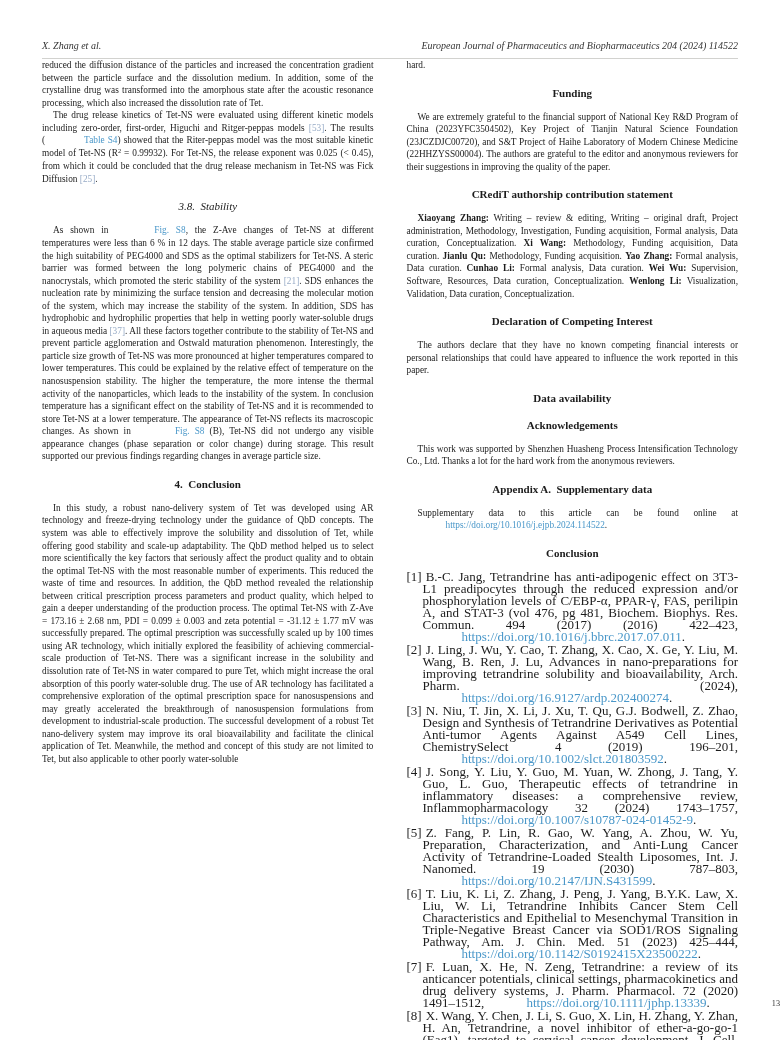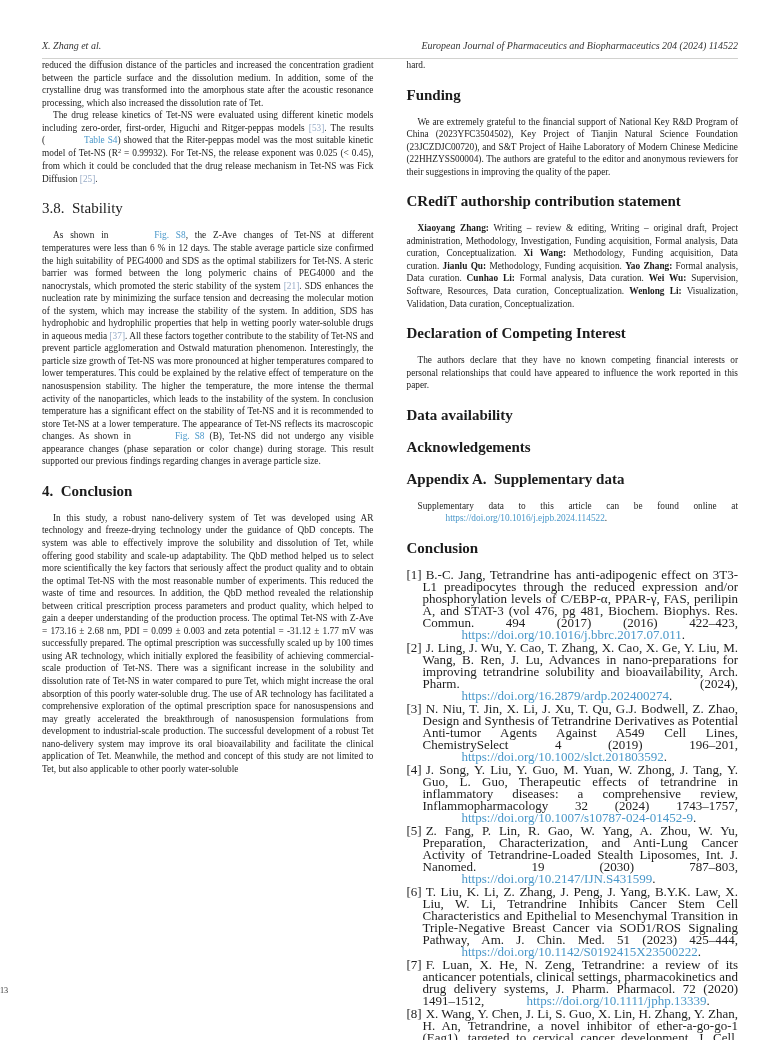--- a/index.html
+++ b/index.html
@@ -26,37 +26,37 @@
     display:flex;gap:33px;
   }
   .col{flex:1 1 0;min-width:0;}
   .para{
     margin:0;text-align:justify;
     font-size:9.3px;line-height:12.55px;
     text-justify:inter-word;
   }
   .para.indent{text-indent:11px;}
   .sec-heading{
-    font-size:15px;font-weight:bold;margin:15px 0 12px 0;
-    text-align:left;
+    font-size:11px;font-weight:bold;margin:15px 0 12px 0;
+    text-align:center;
   }
-  .sec-heading.italic{font-weight:normal;}
+  .sec-heading.italic{font-style:italic;font-weight:normal;}
   .bold{font-weight:bold;}
   .link{color:var(--link,#4997c9);padding-left:39px;}
   .cite{color:var(--cite,#93a9c4);}
   sup.sp{font-size:68%;position:relative;top:-0.45em;vertical-align:baseline;}
   .ref-list-start{margin-top:2px;}
   .ref{
     font-size:13px;line-height:12px;text-align:justify;
     padding-left:16px;text-indent:-16px;margin:0 0 1px 0;
   }
   .ref-label{margin-right:4px;}
   .page-number{
-    position:absolute;left:0;bottom:45px;width:100%;
-    text-align:left;font-size:8.2px;color:#333;
+    position:absolute;left:0;bottom:32px;width:100%;
+    text-align:right;font-size:8.2px;color:#333;
   }
 </style>
 </head>
 <body>
 
 <div class="page">
   <div class="page-header">
     <span>X. Zhang et al.</span>
     <span>European Journal of Pharmaceutics and Biopharmaceutics 204 (2024) 114522</span>
   </div>
@@ -74,25 +74,26 @@
     <div class="col">
         <p class="para"><span>hard.</span></p>
         <h2 class="sec-heading">Funding</h2>
         <p class="para indent"><span>We are extremely grateful to the financial support of National Key R&amp;D Program of China (2023YFC3504502), Key Project of Tianjin Natural Science Foundation (23JCZDJC00720), and S&amp;T Project of Haihe Laboratory of Modern Chinese Medicine (22HHZYSS00004). The authors are grateful to the editor and anonymous reviewers for their suggestions in improving the quality of the paper.</span></p>
         <h2 class="sec-heading">CRediT authorship contribution statement</h2>
         <p class="para indent"><span class="bold">Xiaoyang Zhang:</span><span> Writing – review &amp; editing, Writing – original draft, Project administration, Methodology, Investigation, Funding acquisition, Formal analysis, Data curation, Conceptualization. </span><span class="bold">Xi Wang:</span><span> Methodology, Funding acquisition, Data curation. </span><span class="bold">Jianlu Qu:</span><span> Methodology, Funding acquisition. </span><span class="bold">Yao Zhang:</span><span> Formal analysis, Data curation. </span><span class="bold">Cunhao Li:</span><span> Formal analysis, Data curation. </span><span class="bold">Wei Wu:</span><span> Supervision, Software, Resources, Data curation, Conceptualization. </span><span class="bold">Wenlong Li:</span><span> Visualization, Validation, Data curation, Conceptualization.</span></p>
         <h2 class="sec-heading">Declaration of Competing Interest</h2>
         <p class="para indent"><span>The authors declare that they have no known competing financial interests or personal relationships that could have appeared to influence the work reported in this paper.</span></p>
         <h2 class="sec-heading">Data availability</h2>
         <h2 class="sec-heading">Acknowledgements</h2>
+        <p class="para indent"><span>This work was supported by Shenzhen Huasheng Process Intensification Technology Co., Ltd. Thanks a lot for the hard work from the anonymous reviewers.</span></p>
         <h2 class="sec-heading">Appendix A.&nbsp; Supplementary data</h2>
         <p class="para indent"><span>Supplementary data to this article can be found online at </span><span class="link">https://doi.org/10.1016/j.ejpb.2024.114522</span><span>.</span></p>
         <h2 class="sec-heading">Conclusion</h2>
         <div class="ref ref-list-start"><span class="ref-label">[1]</span><span>B.-C. Jang, Tetrandrine has anti-adipogenic effect on 3T3-L1 preadipocytes through the reduced expression and/or phosphorylation levels of C/EBP-α, PPAR-γ, FAS, perilipin A, and STAT-3 (vol 476, pg 481, Biochem. Biophys. Res. Commun. 494 (2017) (2016) 422–423, </span><span class="link">https://doi.org/10.1016/j.bbrc.2017.07.011</span><span>.</span></div>
-        <div class="ref"><span class="ref-label">[2]</span><span>J. Ling, J. Wu, Y. Cao, T. Zhang, X. Cao, X. Ge, Y. Liu, M. Wang, B. Ren, J. Lu, Advances in nano-preparations for improving tetrandrine solubility and bioavailability, Arch. Pharm. (2024), </span><span class="link">https://doi.org/16.2879/ardp.202400274</span><span>.</span></div>
+        <div class="ref"><span class="ref-label">[2]</span><span>J. Ling, J. Wu, Y. Cao, T. Zhang, X. Cao, X. Ge, Y. Liu, M. Wang, B. Ren, J. Lu, Advances in nano-preparations for improving tetrandrine solubility and bioavailability, Arch. Pharm. (2024), </span><span class="link">https://doi.org/16.9127/ardp.202400274</span><span>.</span></div>
         <div class="ref"><span class="ref-label">[3]</span><span>N. Niu, T. Jin, X. Li, J. Xu, T. Qu, G.J. Bodwell, Z. Zhao, Design and Synthesis of Tetrandrine Derivatives as Potential Anti-tumor Agents Against A549 Cell Lines, ChemistrySelect 4 (2019) 196–201, </span><span class="link">https://doi.org/10.1002/slct.201803592</span><span>.</span></div>
         <div class="ref"><span class="ref-label">[4]</span><span>J. Song, Y. Liu, Y. Guo, M. Yuan, W. Zhong, J. Tang, Y. Guo, L. Guo, Therapeutic effects of tetrandrine in inflammatory diseases: a comprehensive review, Inflammopharmacology 32 (2024) 1743–1757, </span><span class="link">https://doi.org/10.1007/s10787-024-01452-9</span><span>.</span></div>
         <div class="ref"><span class="ref-label">[5]</span><span>Z. Fang, P. Lin, R. Gao, W. Yang, A. Zhou, W. Yu, Preparation, Characterization, and Anti-Lung Cancer Activity of Tetrandrine-Loaded Stealth Liposomes, Int. J. Nanomed. 19 (2030) 787–803, </span><span class="link">https://doi.org/10.2147/IJN.S431599</span><span>.</span></div>
         <div class="ref"><span class="ref-label">[6]</span><span>T. Liu, K. Li, Z. Zhang, J. Peng, J. Yang, B.Y.K. Law, X. Liu, W. Li, Tetrandrine Inhibits Cancer Stem Cell Characteristics and Epithelial to Mesenchymal Transition in Triple-Negative Breast Cancer via SOD1/ROS Signaling Pathway, Am. J. Chin. Med. 51 (2023) 425–444, </span><span class="link">https://doi.org/10.1142/S0192415X23500222</span><span>.</span></div>
         <div class="ref"><span class="ref-label">[7]</span><span>F. Luan, X. He, N. Zeng, Tetrandrine: a review of its anticancer potentials, clinical settings, pharmacokinetics and drug delivery systems, J. Pharm. Pharmacol. 72 (2020) 1491–1512, </span><span class="link">https://doi.org/10.1111/jphp.13339</span><span>.</span></div>
         <div class="ref"><span class="ref-label">[8]</span><span>X. Wang, Y. Chen, J. Li, S. Guo, X. Lin, H. Zhang, Y. Zhan, H. An, Tetrandrine, a novel inhibitor of ether-a-go-go-1 (Eag1), targeted to cervical cancer development, J. Cell. Physiol. 234 (2019) 7161–7173, </span><span class="link">https://doi.org/10.1002/jcp.27470</span><span>.</span></div>
       </div>
   </div>
 
   <div class="page-number">13</div>

